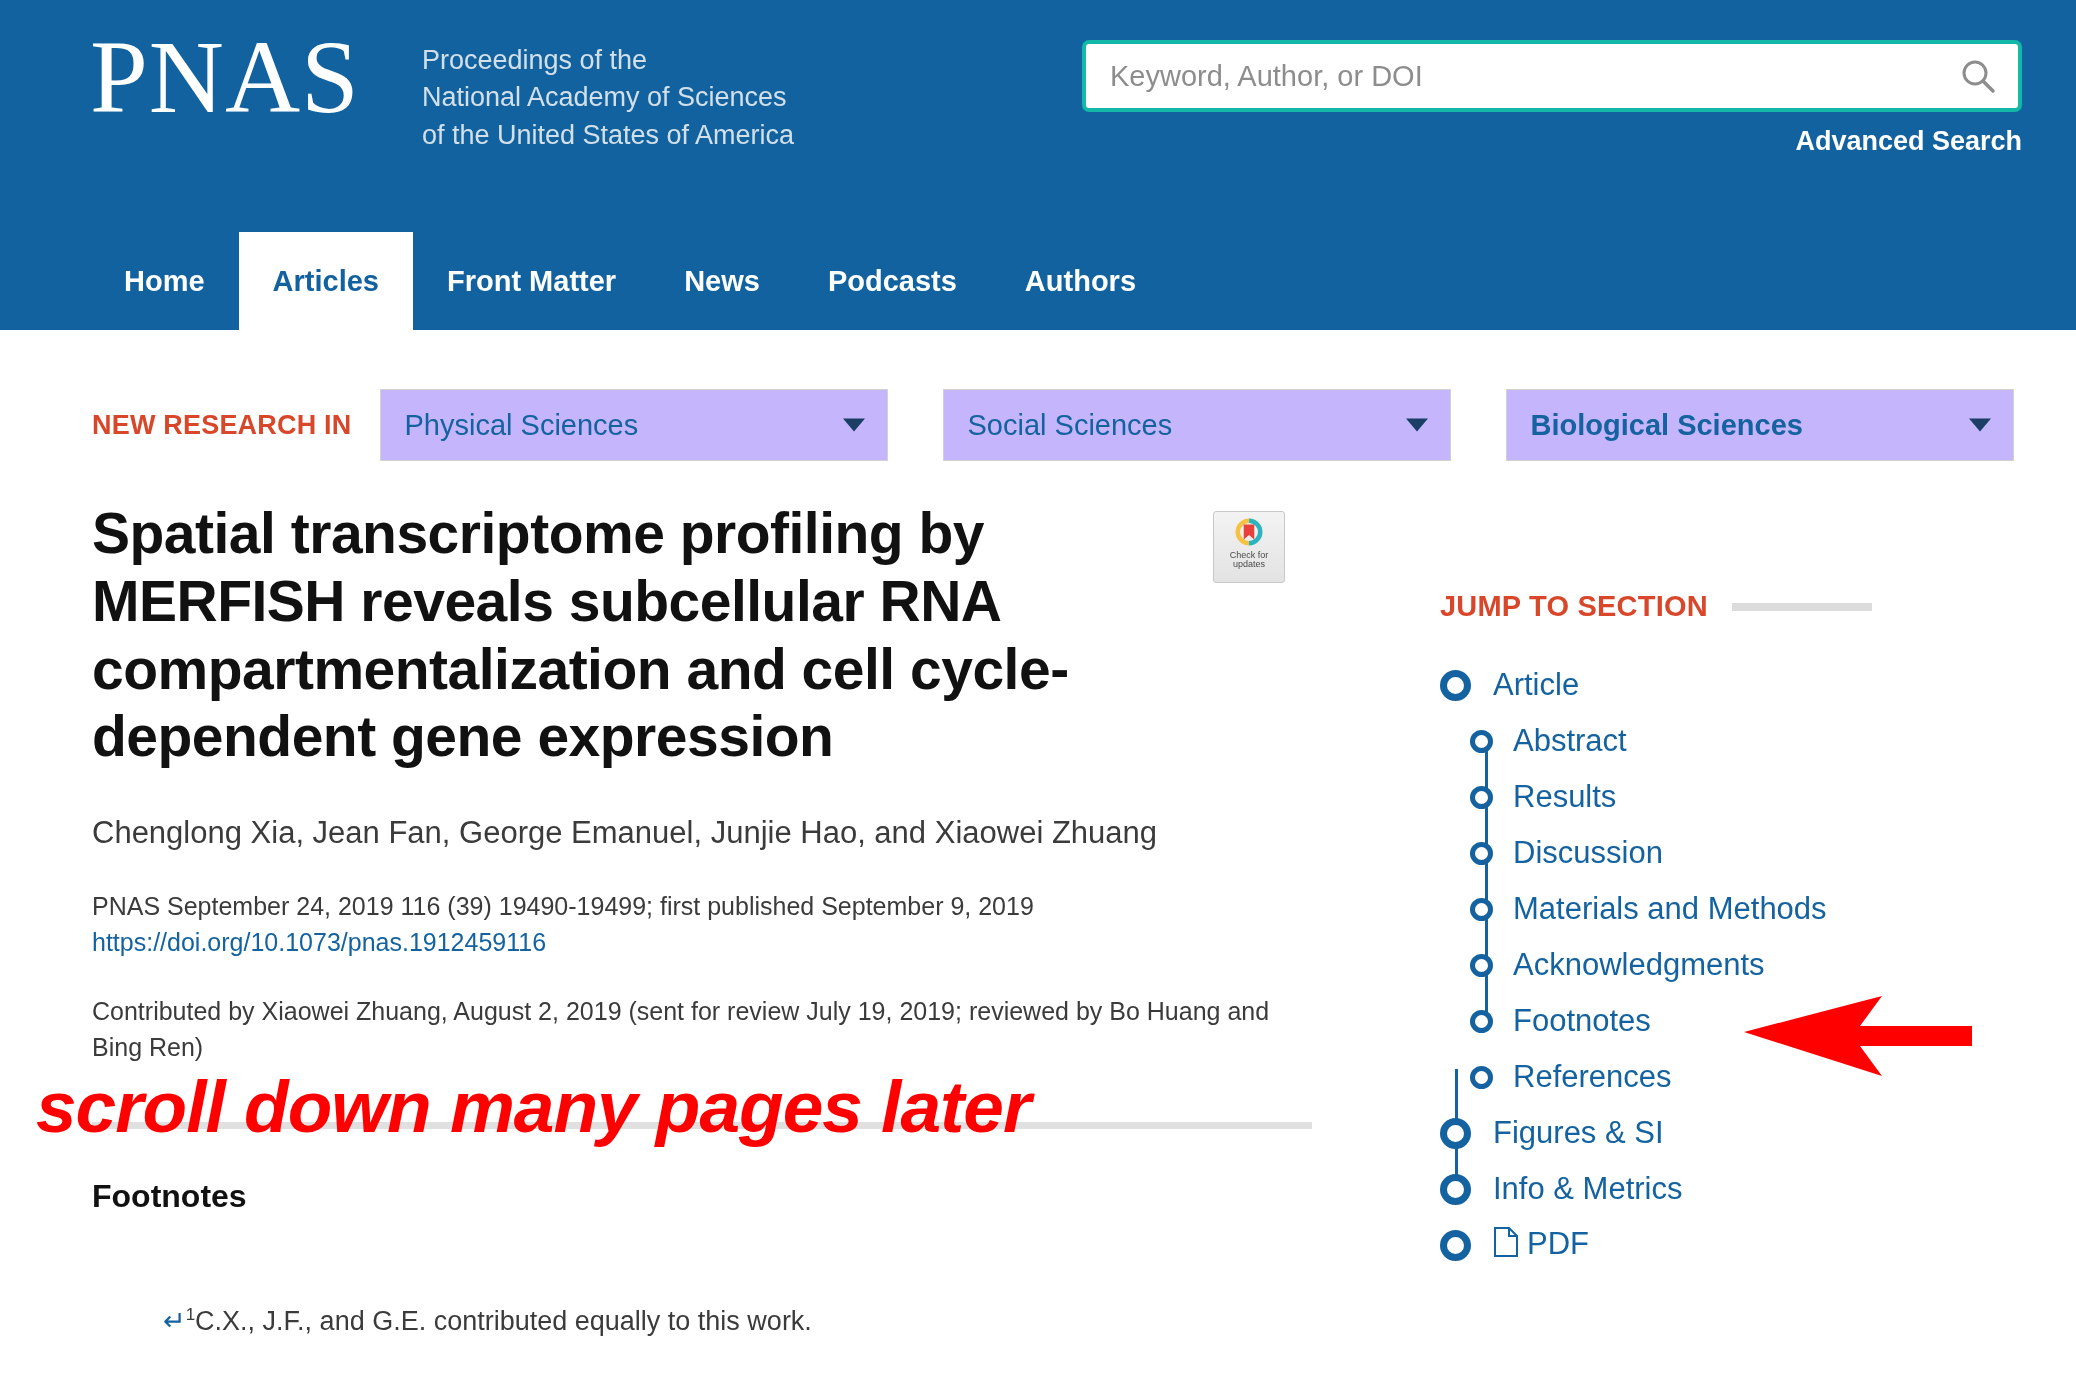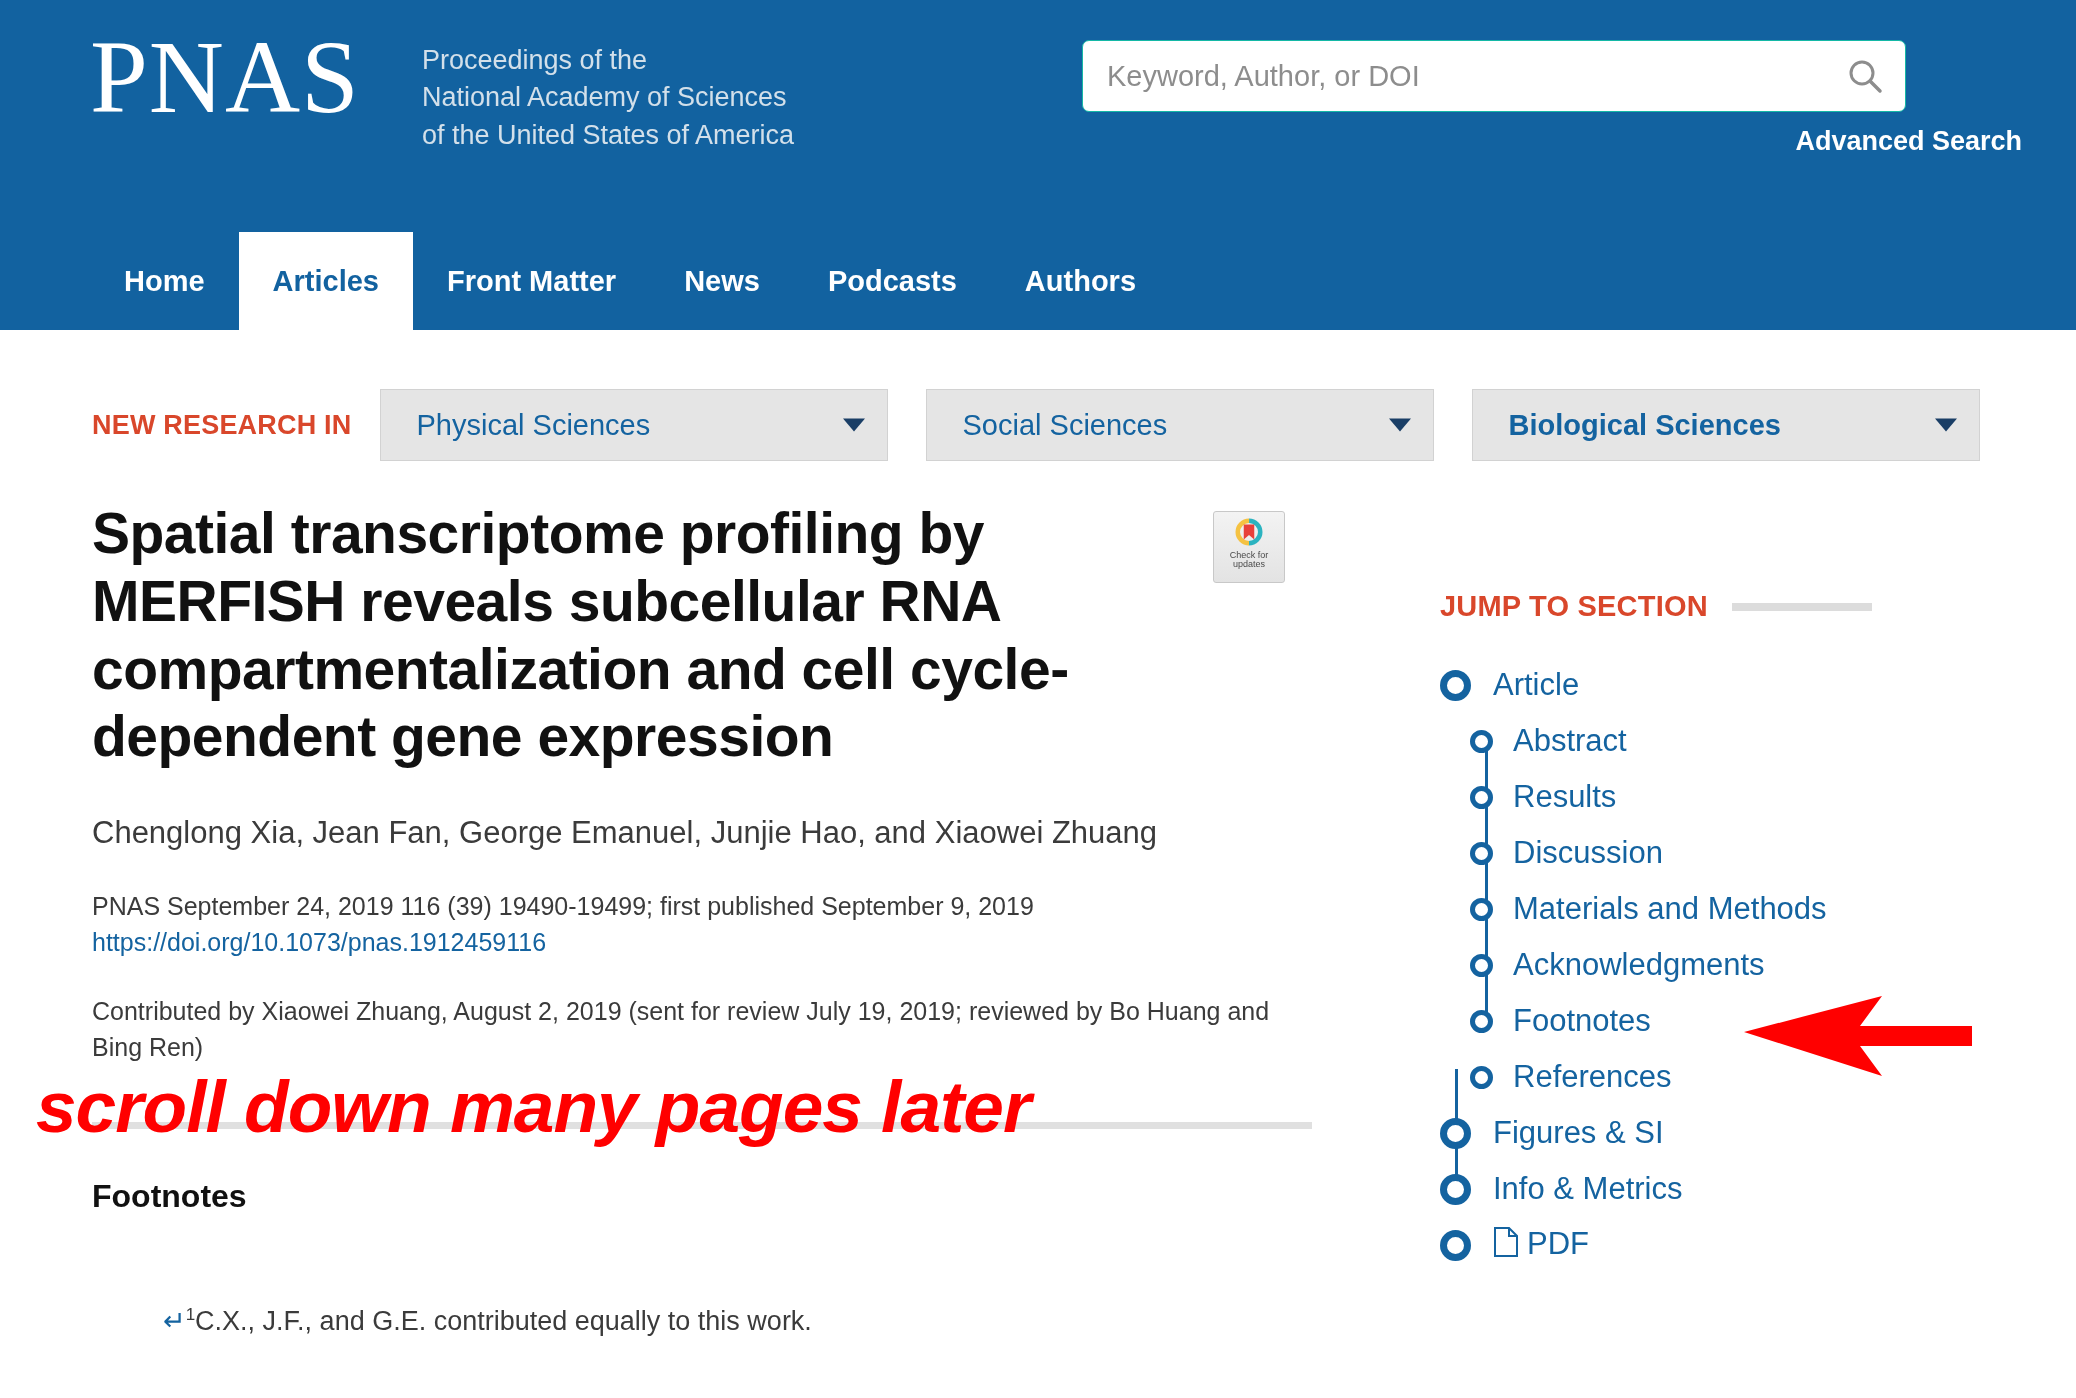--- a/index.html
+++ b/index.html
@@ -48,25 +48,25 @@
     white-space: pre-line;
   }
 
   .search-wrap {
     position: absolute;
     left: 1082px; top: 40px;
     width: 940px;
   }
   .search-box {
     position: relative;
-    width: 824px;
+    width: 940px;
     height: 72px;
     background: #ffffff;
     border-radius: 7px;
-    border: 1px solid #14b8a6;
+    border: 4px solid #14b8a6;
     display: flex;
     align-items: center;
   }
   .search-input {
     border: 0;
     outline: 0;
     background: transparent;
     width: 100%;
     height: 100%;
     padding: 0 70px 0 24px;
@@ -134,25 +134,25 @@
     font-size: 27px;
     font-weight: bold;
     letter-spacing: 0.2px;
     white-space: nowrap;
     margin-right: 28px;
   }
   .dropdown {
     position: relative;
     height: 72px;
     border: 1px solid #d2d2d2;
-    background: #e5e5e5;
-    display: flex;
-    align-items: center;
-    padding: 0 36px;
-    margin-right: 38px;
+    background: #c4b5fd;
+    display: flex;
+    align-items: center;
+    padding: 0 24px;
+    margin-right: 55px;
     cursor: pointer;
   }
   .dropdown:nth-of-type(1) { width: 508px; }
   .dd-phys { width: 508px; }
   .dd-soc  { width: 508px; }
   .dd-bio  { width: 508px; font-weight: bold; }
   .dropdown-label {
     color: #1463A0;
     font-size: 29px;
     white-space: nowrap;

